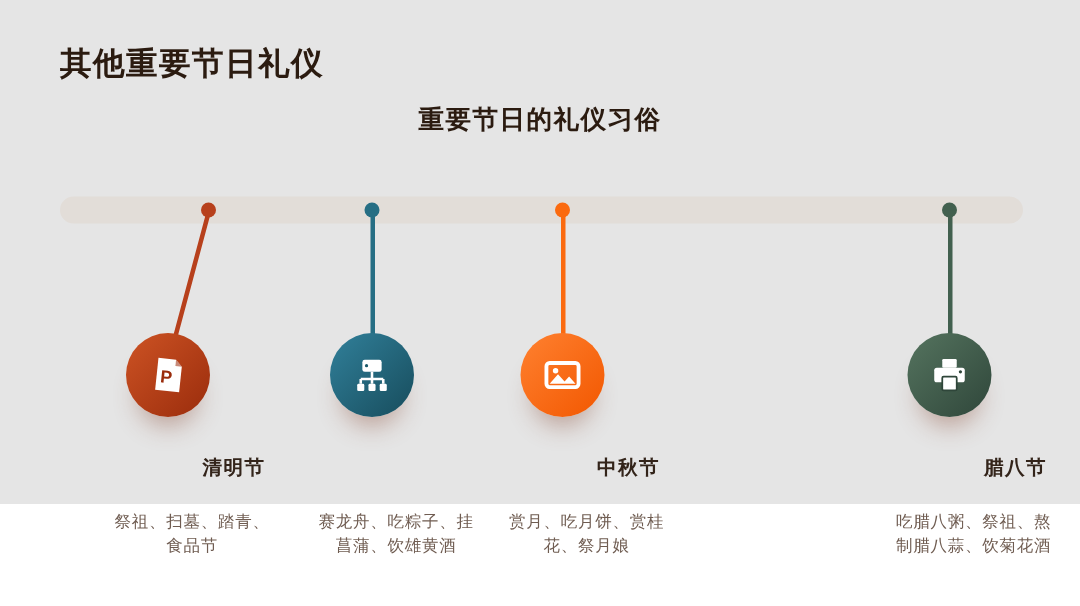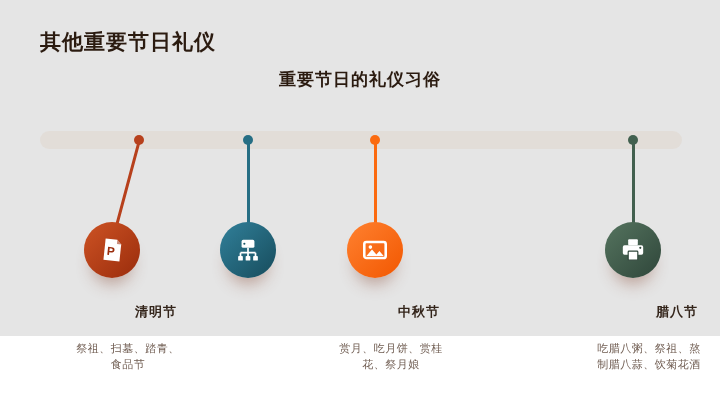--- a/index.html
+++ b/index.html
@@ -84,20 +84,22 @@
         <svg viewBox="0 0 28 28">
           <rect x="8" y="4.5" width="12" height="7.5" rx="1.5" fill="#ffffff"></rect>
           <circle cx="10.6" cy="8.2" r="1" fill="currentColor"></circle>
           <path d="M14 12 v4 M7 16.5 h14 M7 16.5 v3 M14 16.5 v3 M21 16.5 v3" stroke="#ffffff" stroke-width="1.6" fill="none"></path>
           <rect x="4.8" y="19.5" width="4.4" height="4.4" rx="0.8" fill="#ffffff"></rect>
           <rect x="11.8" y="19.5" width="4.4" height="4.4" rx="0.8" fill="#ffffff"></rect>
           <rect x="18.8" y="19.5" width="4.4" height="4.4" rx="0.8" fill="#ffffff"></rect>
         </svg>
       </span>
     </div>
+    <div class="fest-desc">赛龙舟、吃粽子、挂
+菖蒲、饮雄黄酒</div>
   </div>
 
   <div class="milestone m3">
     <span class="dot"></span>
     <span class="line"></span>
     <div class="bubble">
       <span>
         <svg viewBox="0 0 28 28">
           <rect x="4" y="6.5" width="20" height="15" rx="2" fill="none" stroke="#ffffff" stroke-width="2.4"></rect>
           <circle cx="9.7" cy="11.3" r="1.7" fill="#ffffff"></circle>

